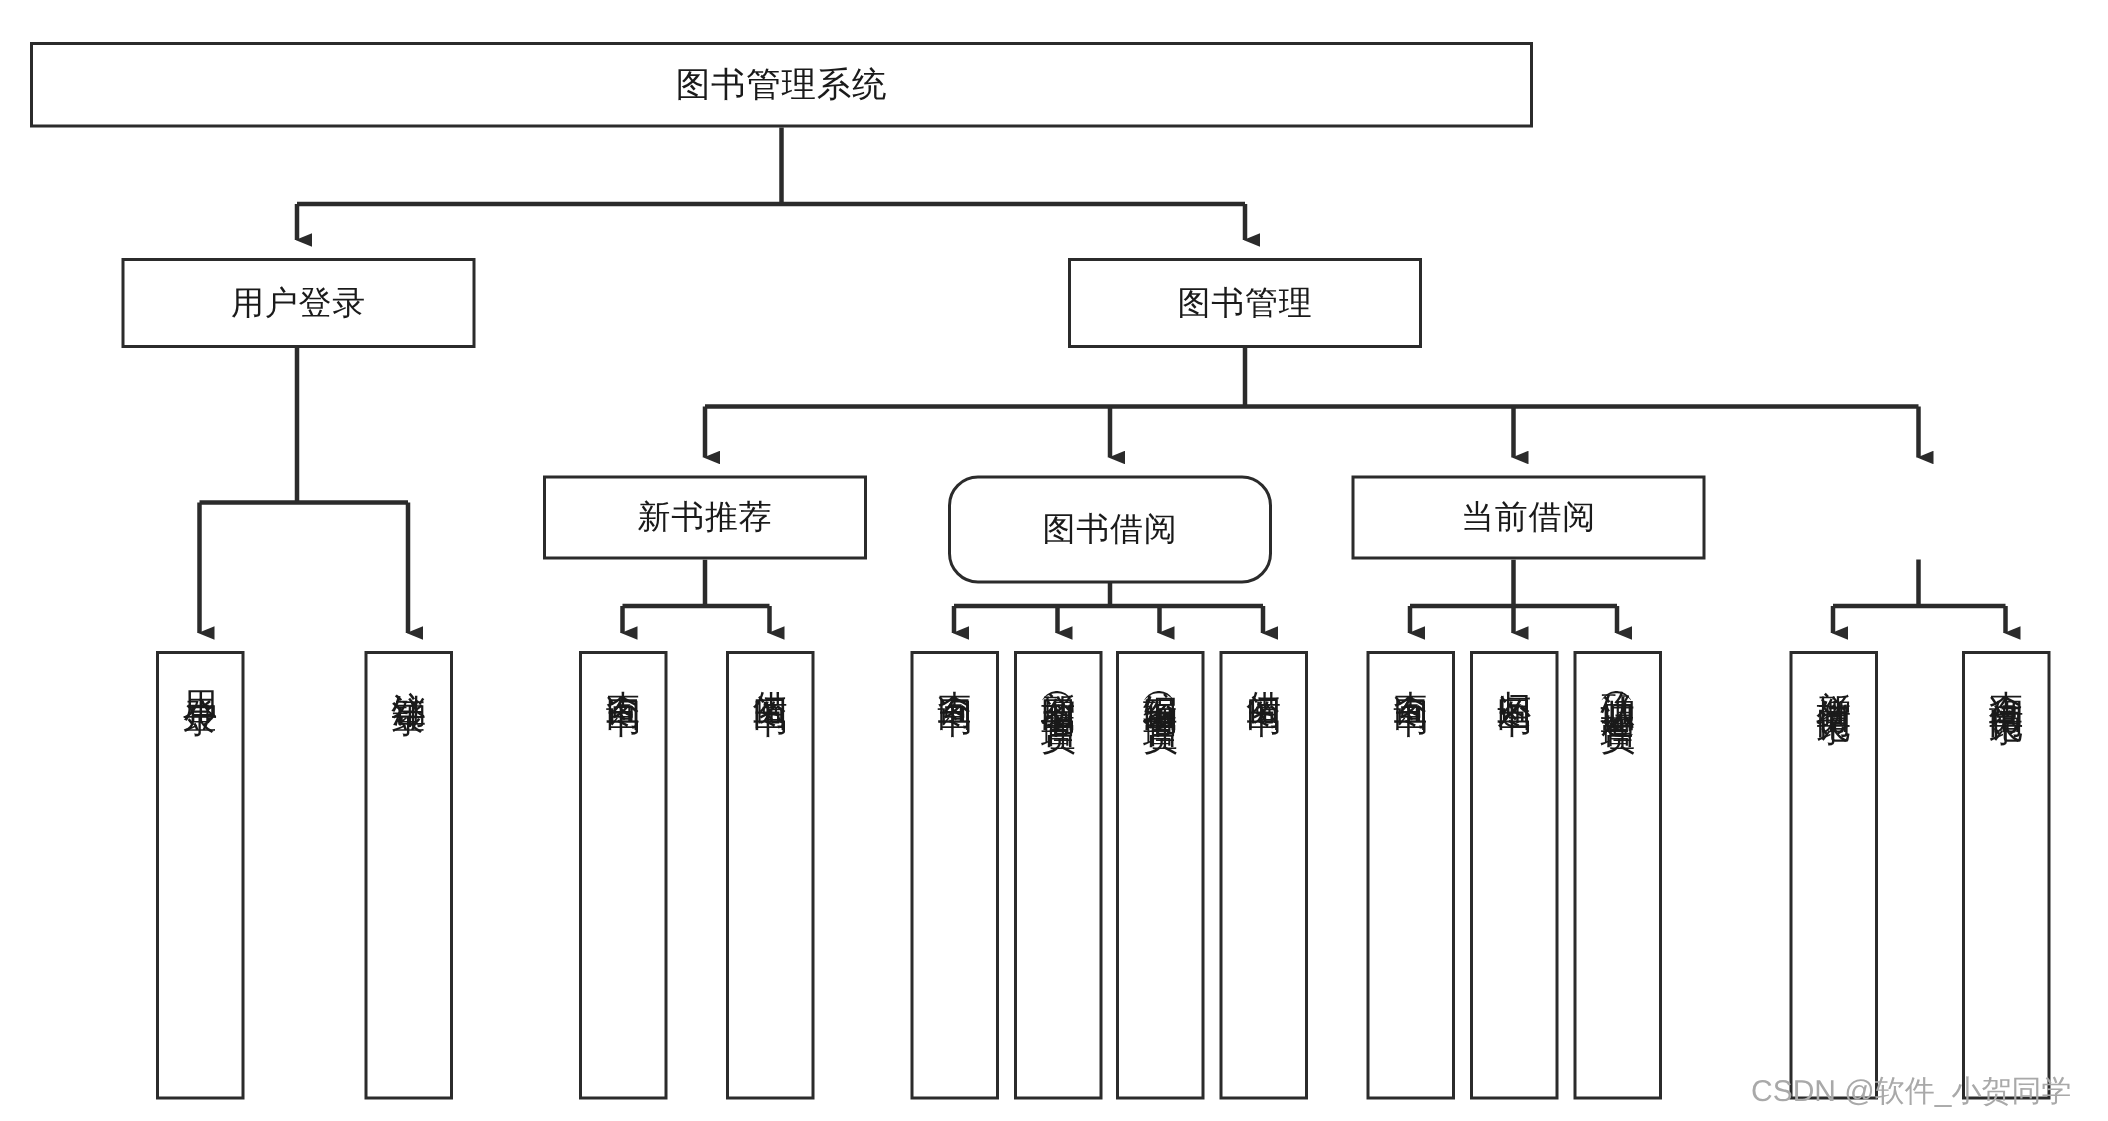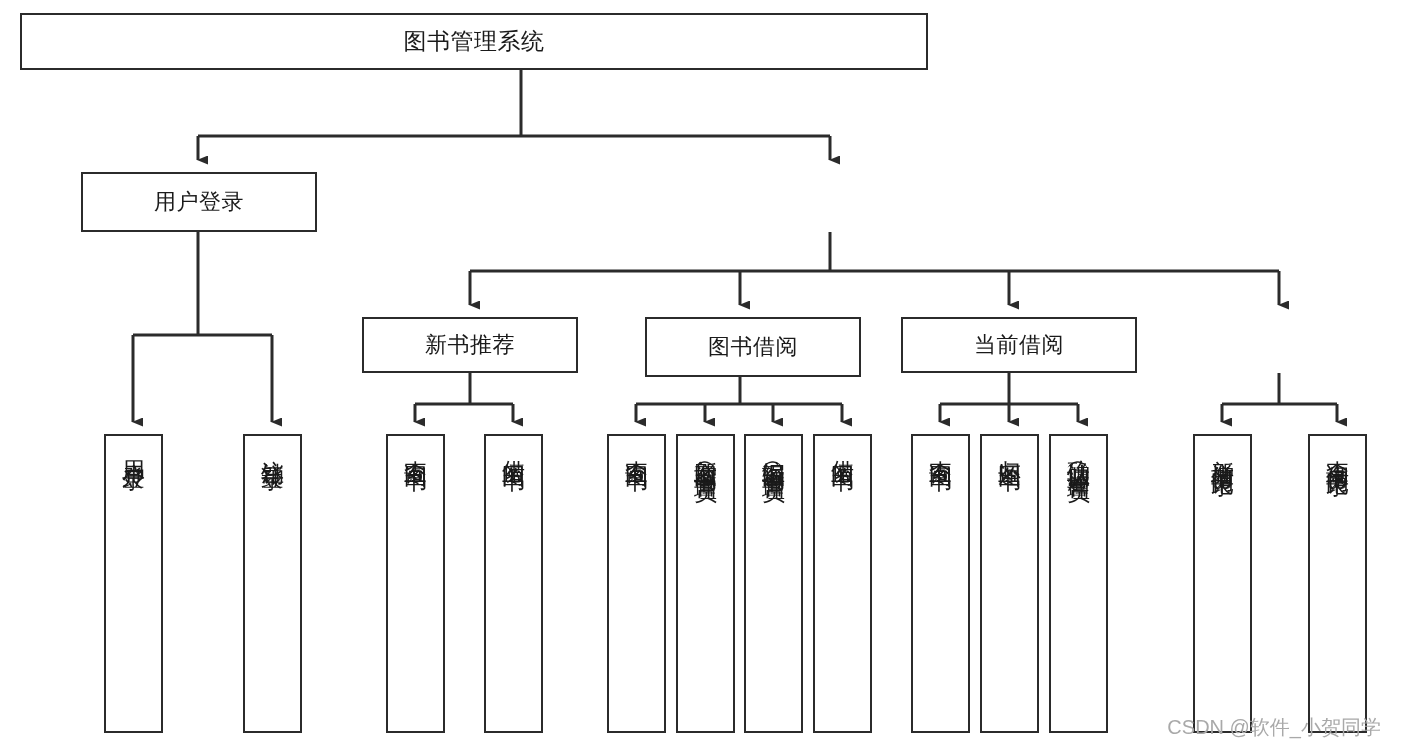--- a/index.html
+++ b/index.html
@@ -121,32 +121,35 @@
       <line x1="1009" y1="404" x2="1009" y2="422" marker-end="url(#arrowhead)"></line>
       <line x1="1078" y1="404" x2="1078" y2="422" marker-end="url(#arrowhead)"></line>
 
       <line x1="1279" y1="373" x2="1279" y2="404"></line>
       <line x1="1222" y1="404" x2="1337" y2="404"></line>
       <line x1="1222" y1="404" x2="1222" y2="422" marker-end="url(#arrowhead)"></line>
       <line x1="1337" y1="404" x2="1337" y2="422" marker-end="url(#arrowhead)"></line>
     </g>
   </svg>
 
-  <div class="node-box root horizontal" style="left:20px; top:13px; width:908px; height:57px;text-align:right;">
+  <div class="node-box root horizontal" style="left:20px; top:28px; width:1002px; height:57px;text-align:right;">
     <span class="node-label">图书管理系统</span>
   </div>
 
   <div class="node-box horizontal" style="left:81px; top:172px; width:236px; height:60px;">
     <span class="node-label">用户登录</span>
   </div>
+  <div class="node-box horizontal" style="left:712px; top:172px; width:236px; height:60px;">
+    <span class="node-label">图书管理</span>
+  </div>
 
   <div class="node-box horizontal" style="left:362px; top:317px; width:216px; height:56px;">
     <span class="node-label">新书推荐</span>
   </div>
-  <div class="node-box horizontal" style="left:645px; top:317px; width:216px; height:60px;">
+  <div class="node-box horizontal" style="left:632px; top:317px; width:216px; height:72px;border-radius:20px;">
     <span class="node-label">图书借阅</span>
   </div>
   <div class="node-box horizontal" style="left:901px; top:317px; width:236px; height:56px;">
     <span class="node-label">当前借阅</span>
   </div>
 
   <div class="node-box vertical" style="left:104px; top:434px; width:59px; height:299px;">
     <span class="node-label">用户登录</span>
   </div>
   <div class="node-box vertical" style="left:243px; top:434px; width:59px; height:299px;">

